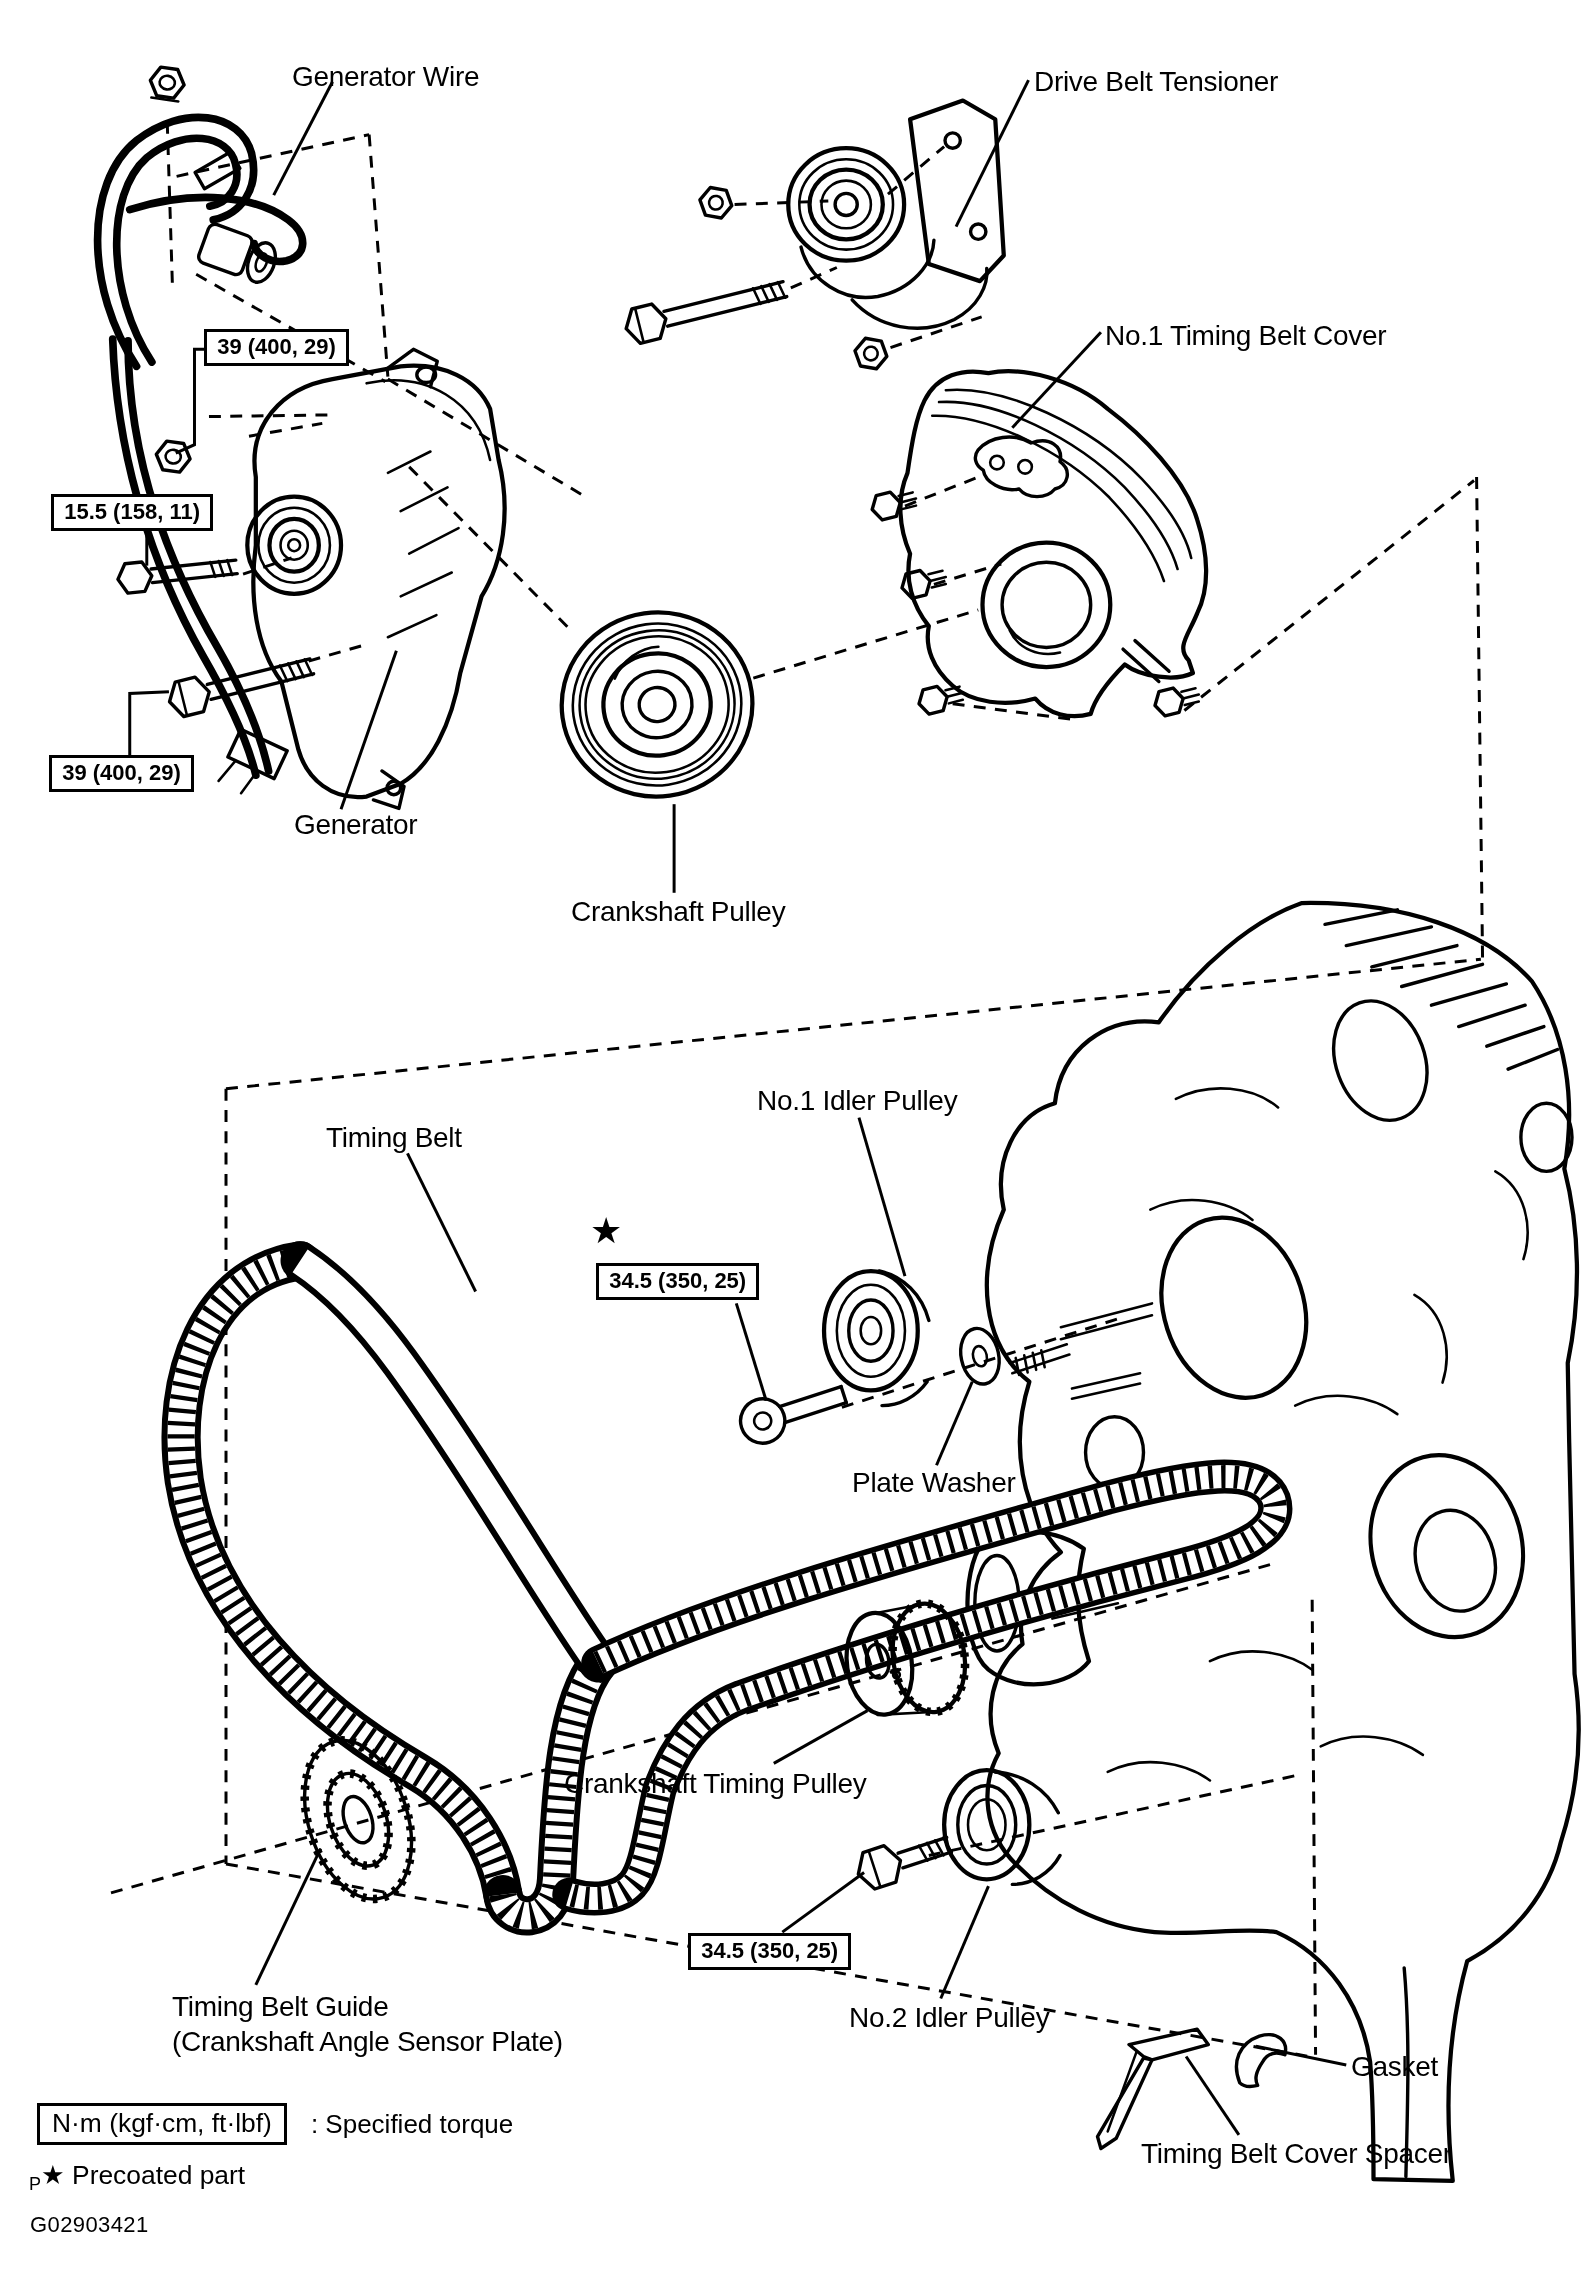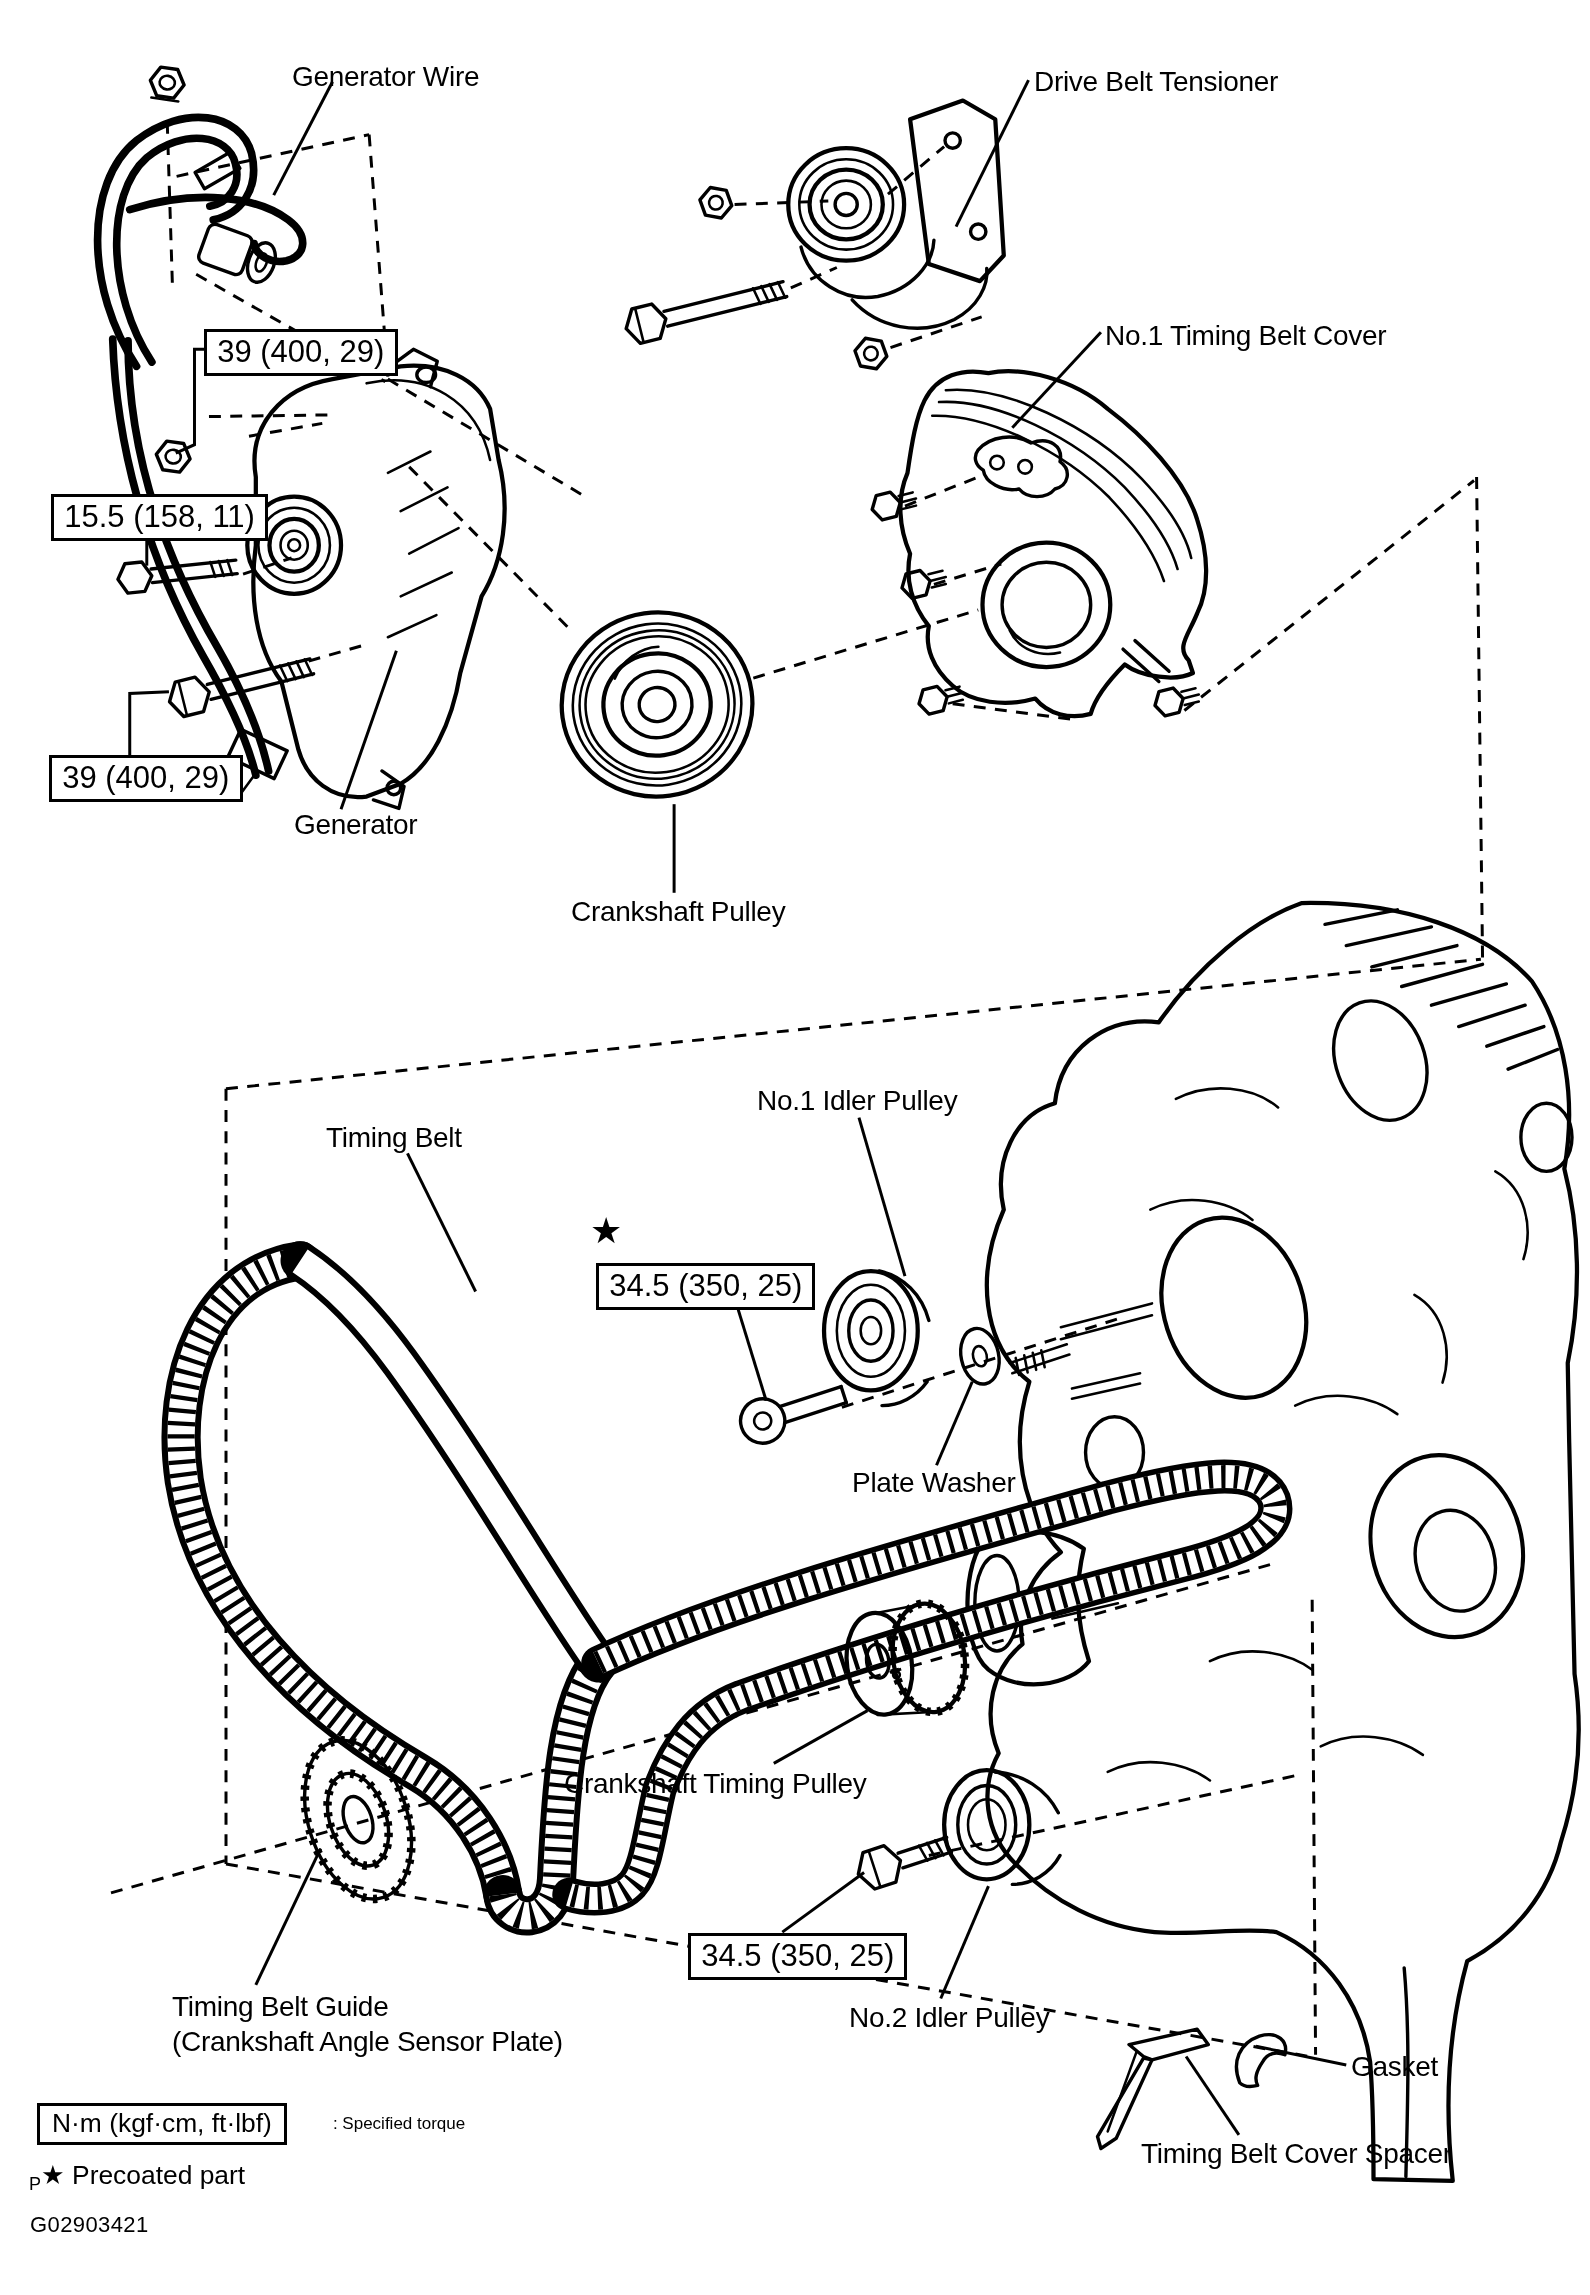--- a/index.html
+++ b/index.html
@@ -2,25 +2,25 @@
 <html style="font-size:13.6px"><head>
 <meta charset="utf-8">
 <style>
   html,body{margin:0;padding:0;background:#ffffff;}
   #canvas{position:relative;width:1591px;height:2295px;background:#fff;overflow:hidden;
           font-family:"Liberation Sans",sans-serif;color:#000;border-radius:30px;}
   svg{position:absolute;left:0;top:0;}
   .lbl{position:absolute;font-size:28px;line-height:1.2;white-space:nowrap;letter-spacing:-0.3px;}
   .lbl2{position:absolute;font-size:28px;line-height:1.25;white-space:nowrap;letter-spacing:-0.3px;}
   .torque{position:absolute;border:3.4px solid #000;padding:1.7px 10.2px 3.4px 10.2px;
-          font-size:31px;font-weight:normal;white-space:nowrap;background:#fff;}
+          font-size:22px;font-weight:bold;white-space:nowrap;background:#fff;}
   .star{position:absolute;font-size:36px;line-height:1;}
   .legendrow{position:absolute;display:flex;align-items:center;gap:24px;}
   .legendbox{border:3.4px solid #000;padding:1.7px 12px 3.4px 12px;font-size:26.4px;white-space:nowrap;}
-  .legendtxt{font-size:17px;white-space:nowrap;margin-left:22px;}
+  .legendtxt{font-size:26px;white-space:nowrap;}
   .precoat{position:absolute;font-size:26.4px;white-space:nowrap;text-align:center;}
   .precoat .pp{font-size:18px;position:relative;top:6px;}
   .figid{position:absolute;font-size:22px;letter-spacing:0.4px;}
   
   .k5{stroke:#000;stroke-width:5;fill:none;stroke-linecap:round;stroke-linejoin:round;}
   .k4{stroke:#000;stroke-width:4;fill:none;stroke-linecap:round;stroke-linejoin:round;}
   .k3{stroke:#000;stroke-width:3;fill:none;stroke-linecap:round;stroke-linejoin:round;}
   .k8{stroke:#000;stroke-width:9;fill:none;stroke-linecap:round;stroke-linejoin:round;}
   .ln{stroke:#000;stroke-width:3.5;fill:none;}
   .dash{stroke:#000;stroke-width:3.5;fill:none;stroke-dasharray:14 11;}

